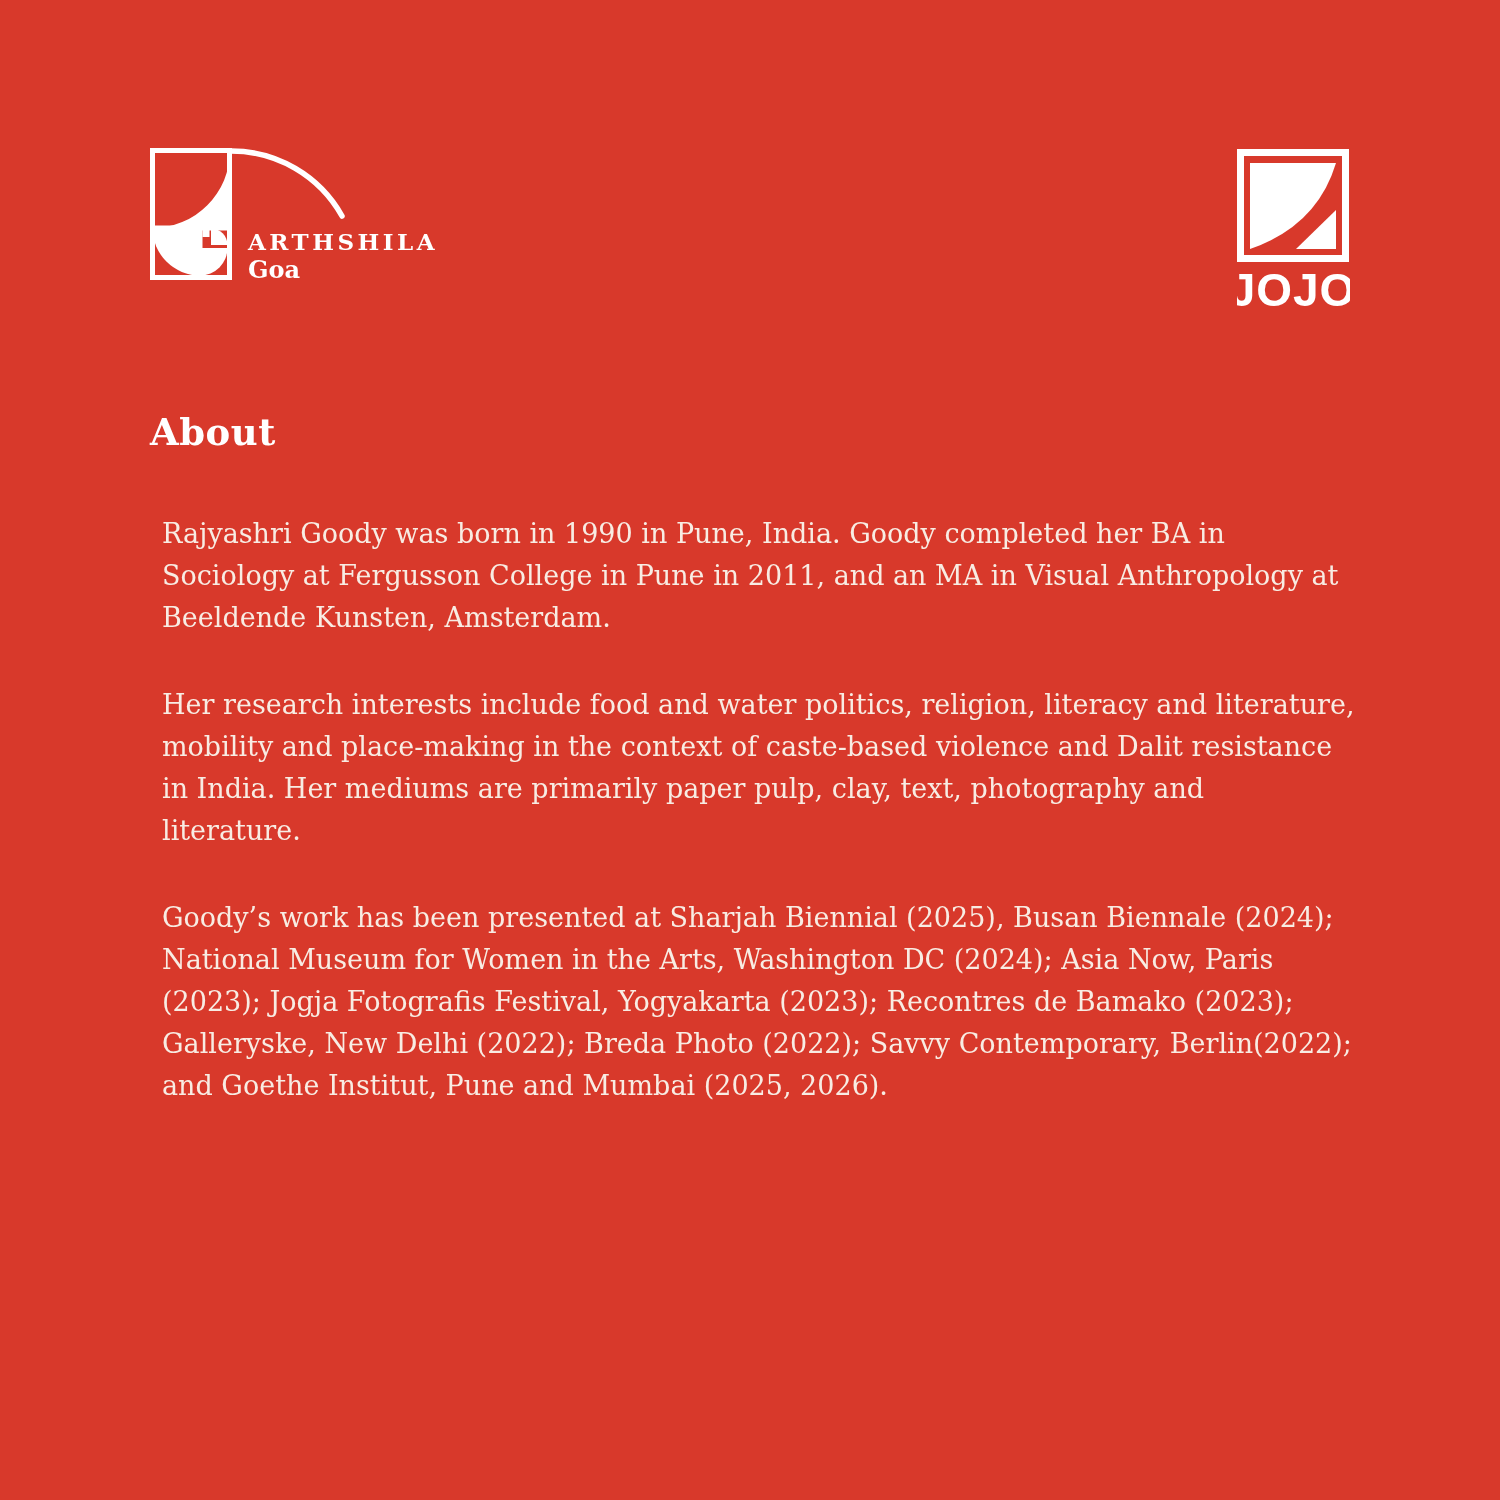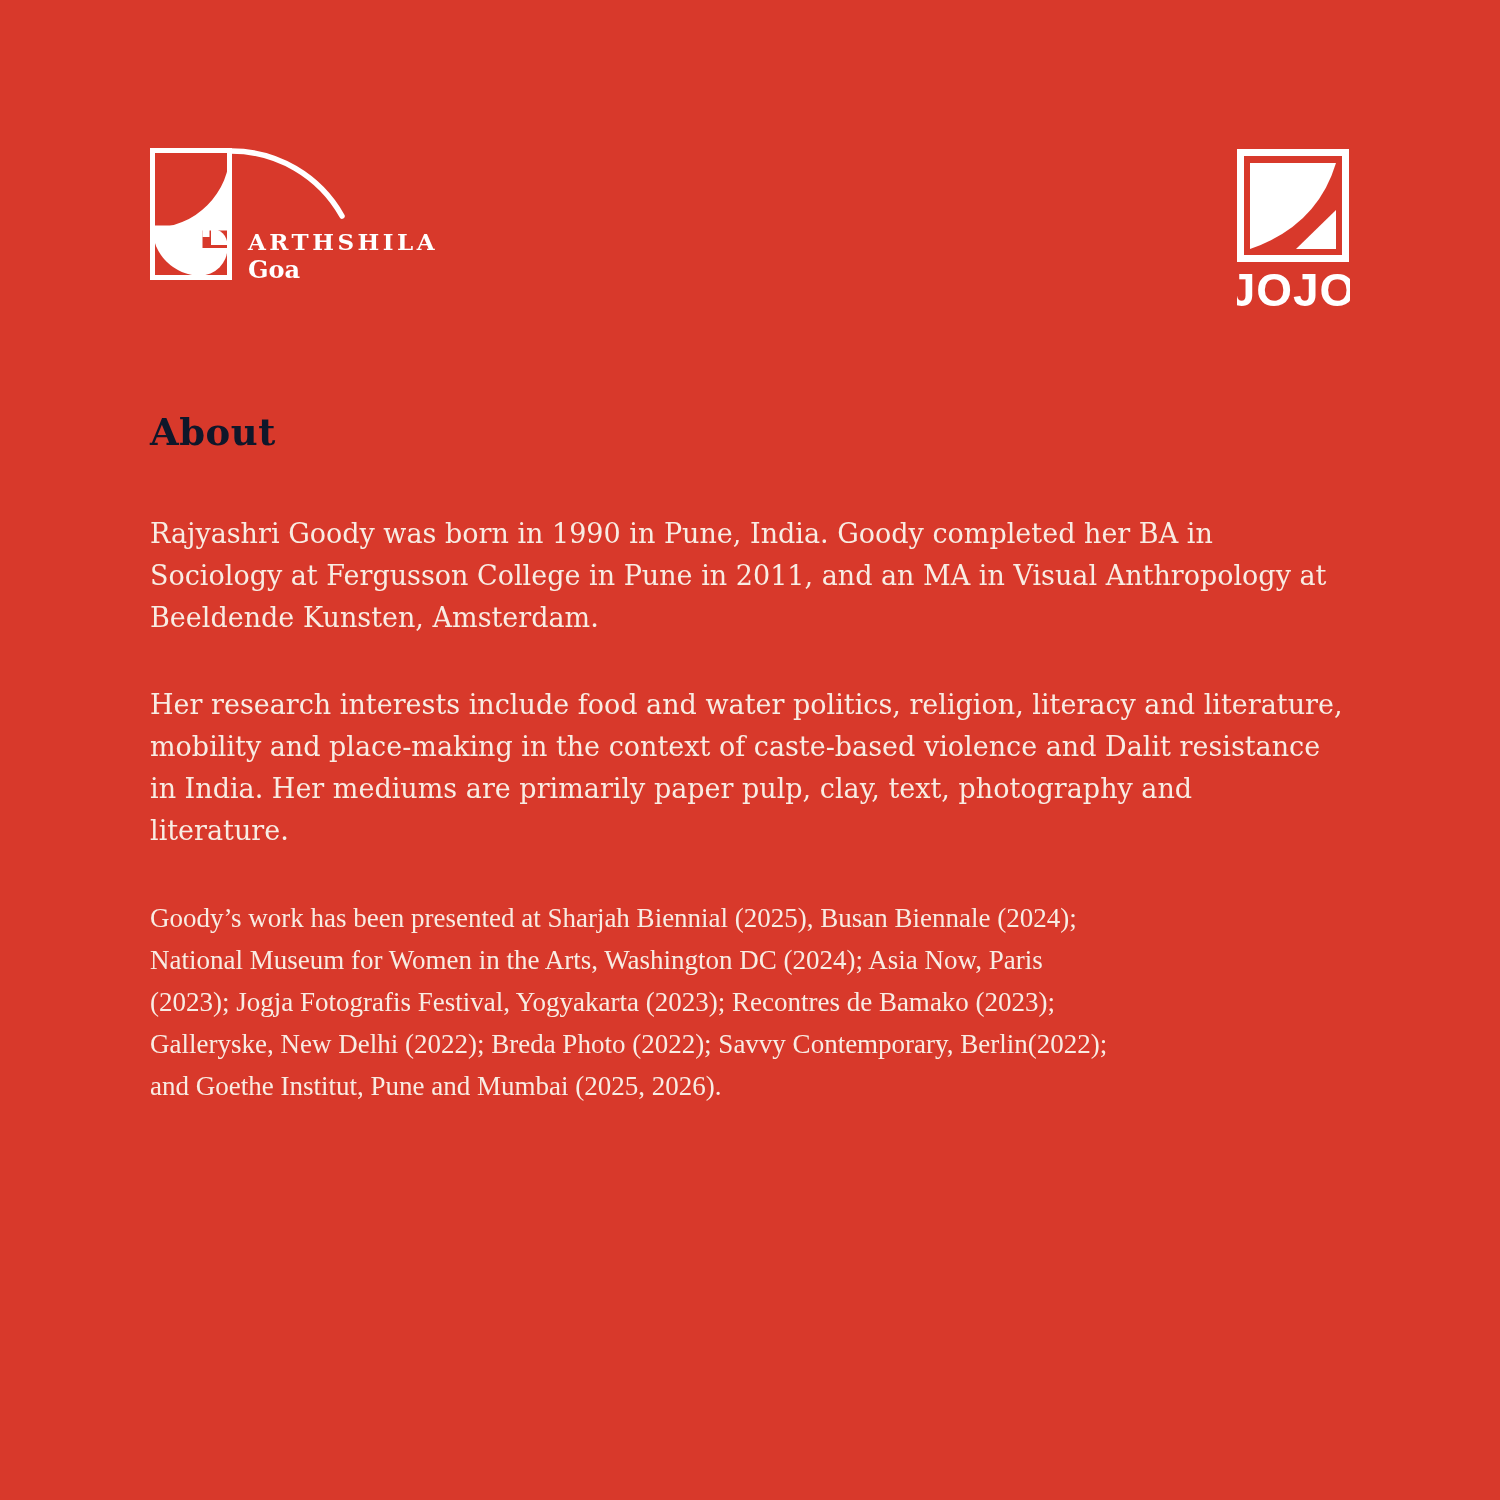--- a/index.html
+++ b/index.html
@@ -37,35 +37,34 @@
     font-family: "Liberation Sans", sans-serif;
     font-weight: bold;
     fill: #FFFFFF;
   }
   .about-heading {
     position: absolute;
     left: 150px;
     top: 410px;
     font-size: 37px;
     font-weight: bold;
-    color: #0f172a;
+    color: #ffffff;
     letter-spacing: 0.5px;
   }
   .about-body {
     position: absolute;
     left: 150px;
     top: 513px;
     width: 1250px;
   }
   .para {
-    margin: 0 0 45px 0;
+    margin: 0 0 45px 12px;
   }
   .para:last-child {
     margin-bottom: 0;
-    font-family: Liberation Serif, serif;
   }
   .line {
     font-size: 27px;
     line-height: 42px;
     color: #F8ECE3;
     white-space: nowrap;
   }
 </style>
 </head>
 <body>

